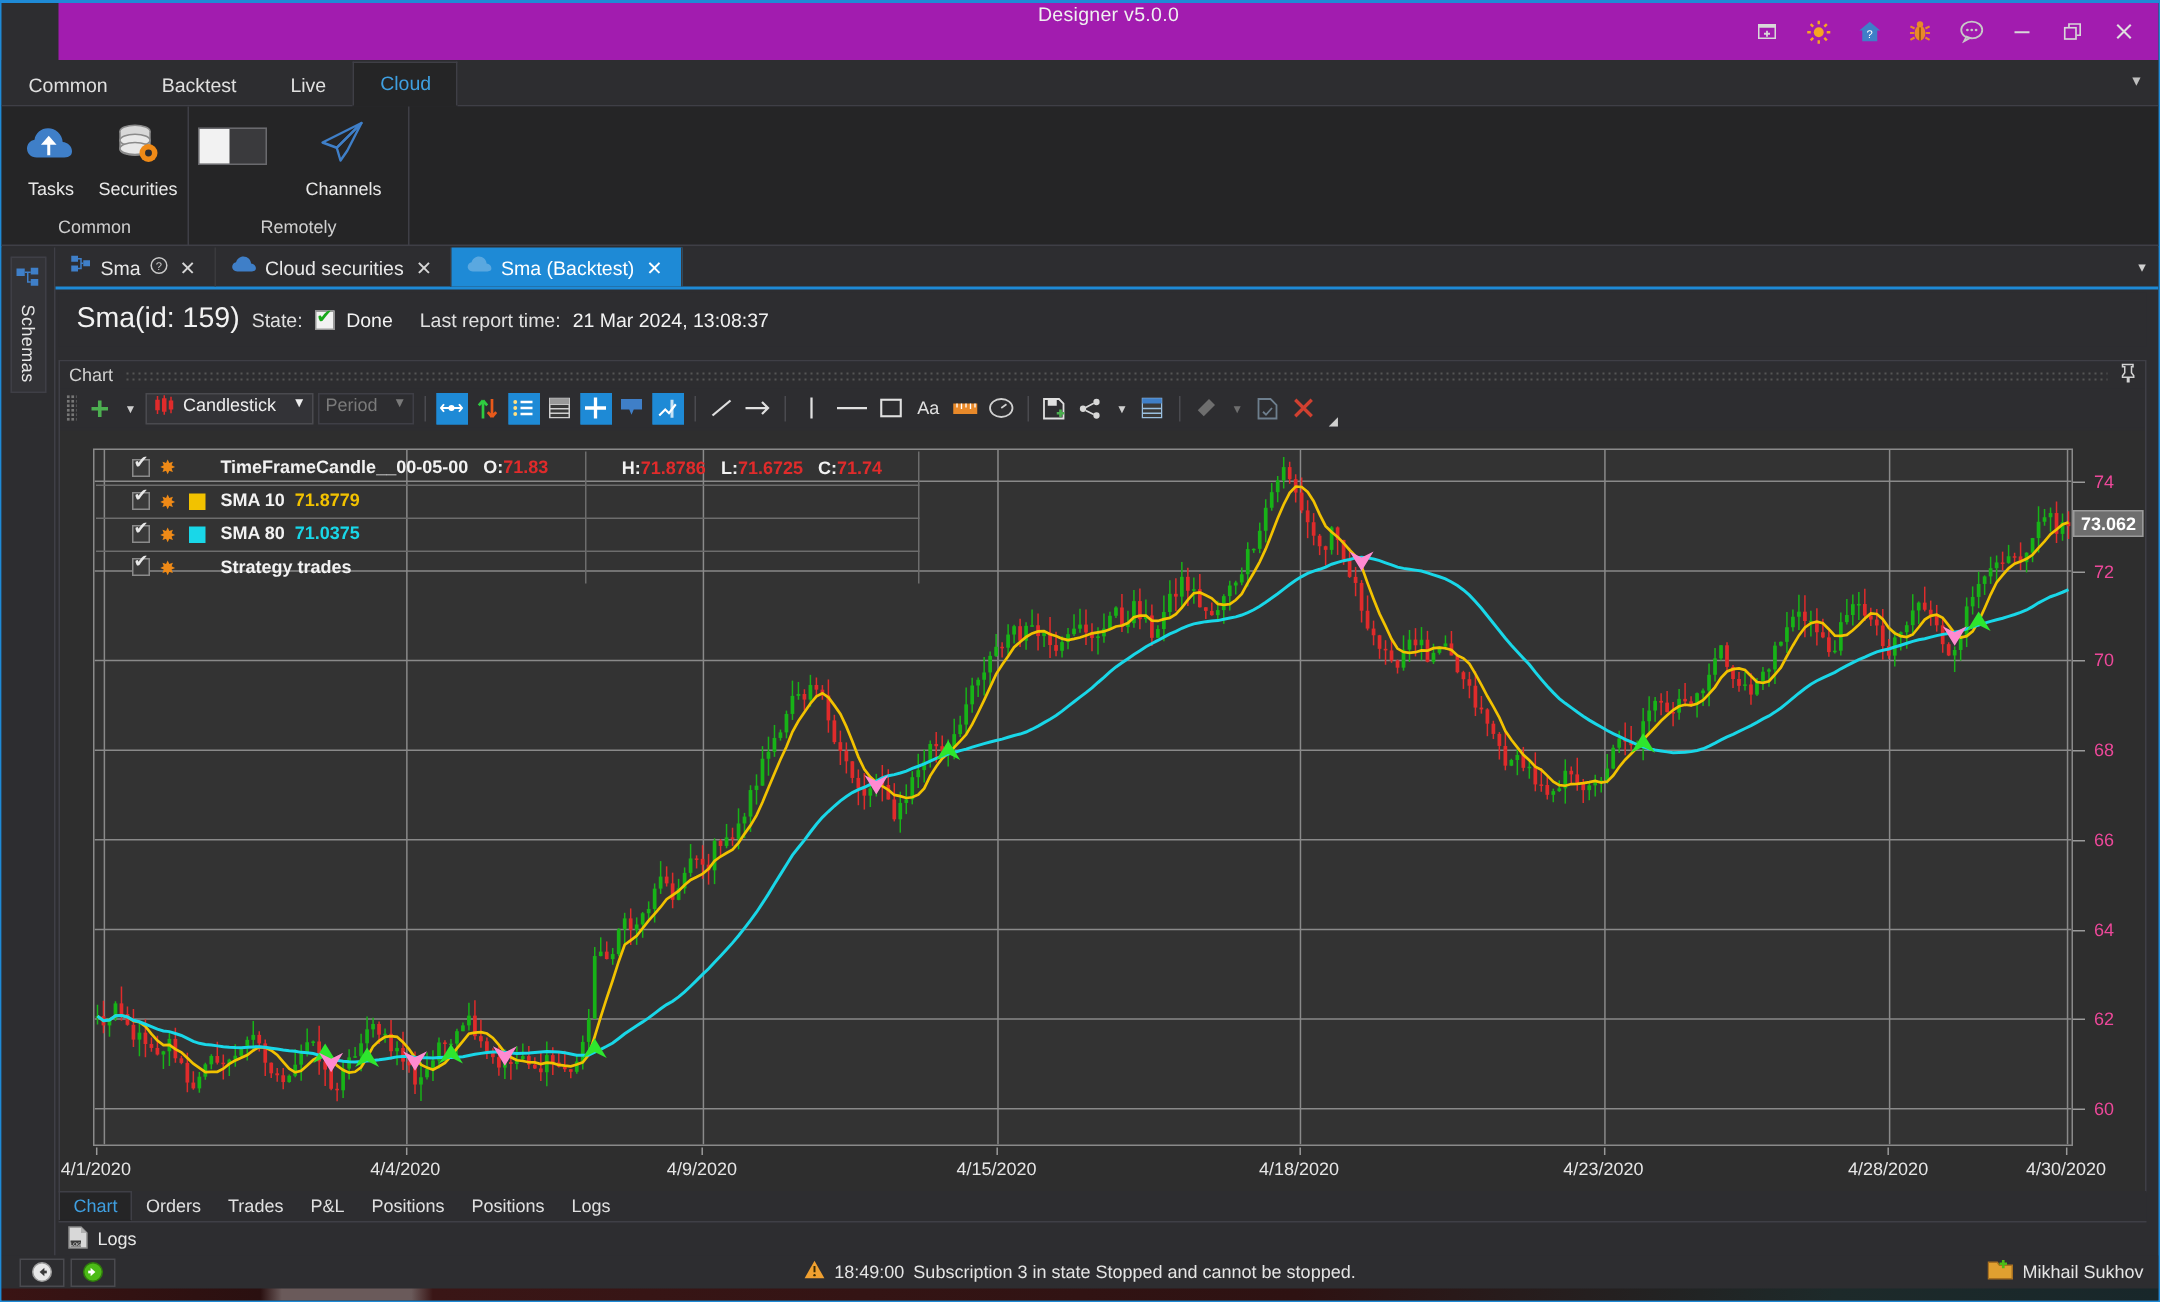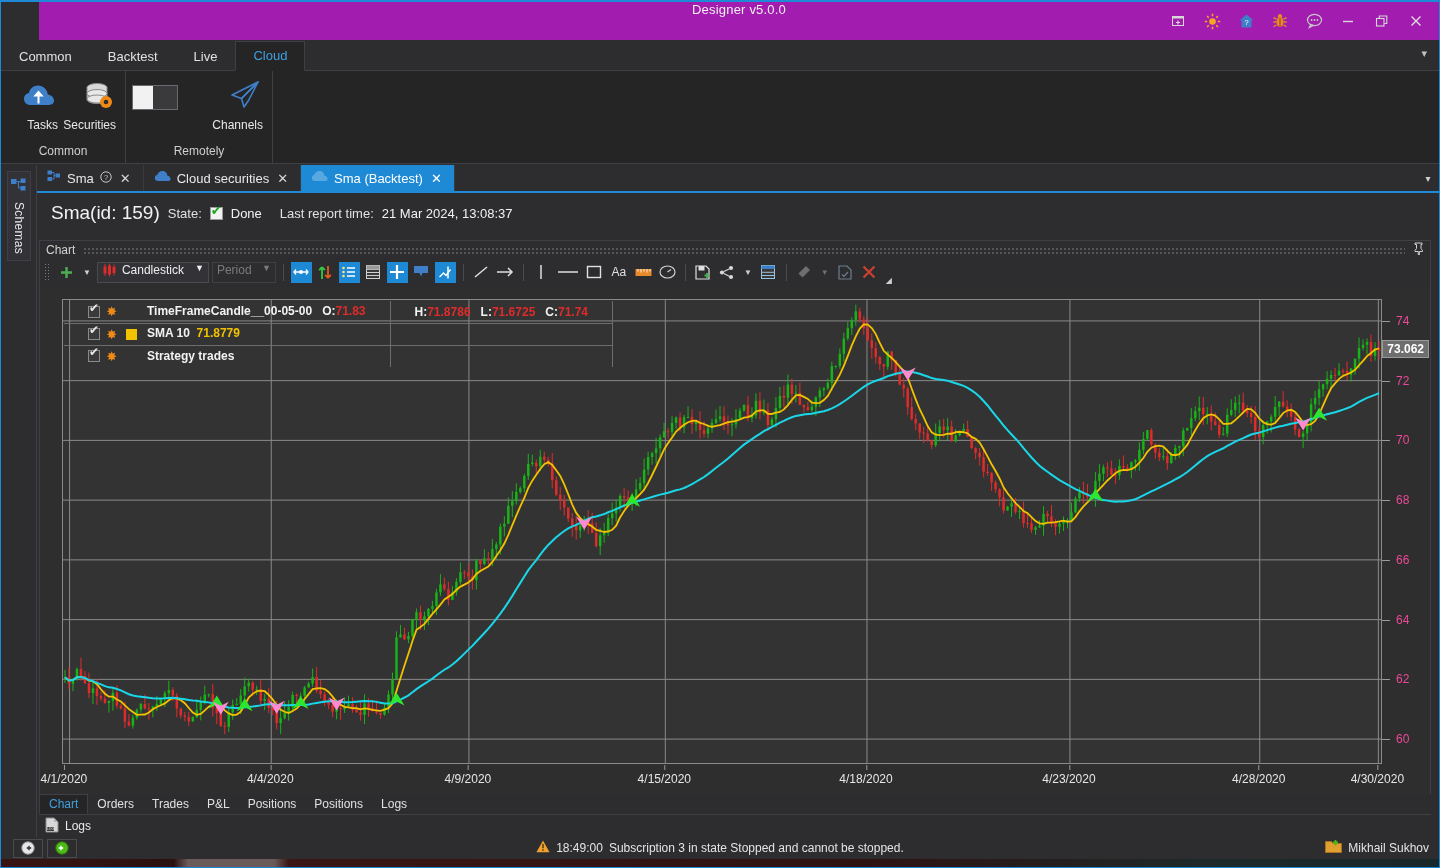--- a/index.html
+++ b/index.html
@@ -58,21 +58,21 @@
   }
   .rgroup {
     height: 93px; display: flex; flex-direction: column;
     border-right: 1px solid #3f3f46; padding: 0 6px;
   }
   .rgroup .items { flex: 1; display: flex; align-items: flex-start; gap: 4px; padding-top: 6px; }
   .rgroup .gname {
     text-align: center; font-size: 12px; color: #cfcfcf; padding-bottom: 6px;
   }
   .rbtn {
-    width: 54px; display: flex; flex-direction: column; align-items: flex-end;
+    width: 54px; display: flex; flex-direction: column; align-items: center;
     gap: 3px; padding: 3px 2px; cursor: default; border: 1px solid transparent;
   }
   .rbtn .lbl { font-size: 12px; color: #e8e8e8; white-space: nowrap; }
   .rbtn.wide { width: 74px; }
   .ribbon-collapse {
     position: absolute; right: 12px; top: 45px; font-size: 11px; color: #bfbfbf;
     cursor: default;
   }
 
   
@@ -1380,20 +1380,30 @@
             <td style="border-left:none;">
               <span class="chk"></span>
               <span class="gear">✸</span>
               <span class="swatch" style="background:#f2c200;"></span>
               <span class="name">SMA 10</span>
               <span style="color:#f2c200;font-weight:bold;">&nbsp;</span><span style="color:#f2c200;font-weight:bold;">71.8779</span>
             </td>
             <td></td>
           </tr>
           <tr>
+            <td style="border-left:none;">
+              <span class="chk"></span>
+              <span class="gear">✸</span>
+              <span class="swatch" style="background:#19d7e8;"></span>
+              <span class="name">SMA 80</span>
+              <span style="color:#19d7e8;font-weight:bold;">&nbsp;</span><span style="color:#19d7e8;font-weight:bold;">71.0375</span>
+            </td>
+            <td></td>
+          </tr>
+          <tr>
             <td style="border-left:none;border-bottom:none;">
               <span class="chk"></span>
               <span class="gear">✸</span>
               <span style="display:inline-block;width:18px;"></span>
               <span class="name">Strategy trades</span>
             </td>
             <td style="border-bottom:none;"></td>
           </tr>
         </tbody>
           </table>

